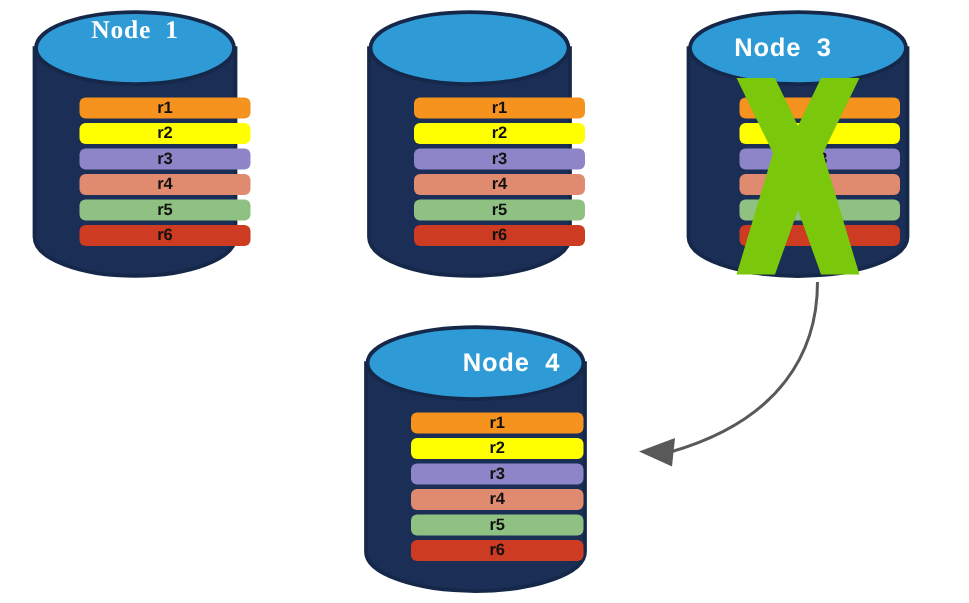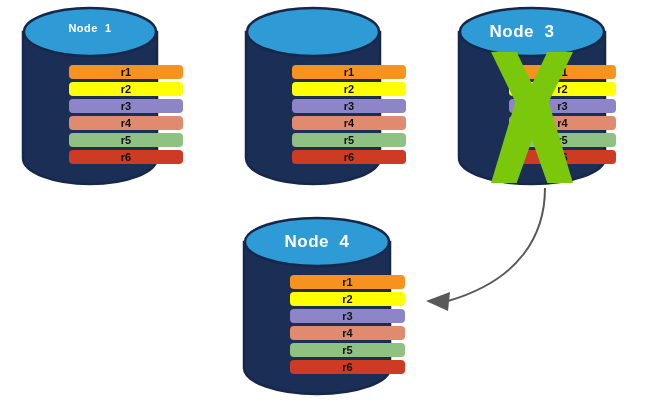--- a/index.html
+++ b/index.html
@@ -47,21 +47,20 @@
     border-radius: 4px;
     color: #111111;
     font-weight: bold;
     text-align: center;
     line-height: 1;
     font-family: "Liberation Sans", sans-serif;
     box-sizing: border-box;
     display: flex;
     align-items: center;
     justify-content: center;
-    margin-left: 16px;
   }
   .xmark {
     position: absolute;
     left: 0; top: 0;
   }
   .arrow {
     position: absolute;
     left: 0; top: 0;
     width: 646px;
     height: 402px;
@@ -71,21 +70,21 @@
 </head>
 <body>
 
 <div id="stage">
 
   <div class="node" style="left:22px; top:6px; width:136px; height:180px;">
     <svg width="136" height="180" viewBox="0 0 136 180">
       <path d="M1,26 L1,152 A67,26 0 0 0 135,152 L135,26 Z" fill="#1B2E56" stroke="#16284A" stroke-width="2.5"></path>
       <ellipse cx="68" cy="26" rx="66" ry="24" fill="#2E9BD6" stroke="#16284A" stroke-width="2.5"></ellipse>
     </svg>
-    <div class="node-title" style="top:16px; font-size:11px;">Node  1</div>
+    <div class="node-title" style="top:4px; font-size:17px;font-family:Liberation Serif, serif;">Node  1</div>
     <div class="rows" style="left:31px; top:59px; width:114px; height:105px;">
       <div class="row-bar" style="left:0; top:0px;   width:114px; height:14px; font-size:11px; background:#F6921E;">
           <span>r1</span>
         </div>
       <div class="row-bar" style="left:0; top:17px;  width:114px; height:14px; font-size:11px; background:#FFFF00;">
           <span>r2</span>
         </div>
       <div class="row-bar" style="left:0; top:34px;  width:114px; height:14px; font-size:11px; background:#8E85C8;">
           <span>r3</span>
         </div>
@@ -152,21 +151,21 @@
         </div>
       <div class="row-bar" style="left:0; top:85px;  width:107px; height:14px; font-size:11px; background:#CC3B22;">
           <span>r6</span>
         </div>
     </div>
     <svg class="xmark" width="148" height="180" viewBox="0 0 148 180">
       <polygon points="42,46 62,46 74,78 86,46 106,46 87,96 106,177 86,177 74,134 62,177 42,177 61,96" fill="#7AC70C" transform="translate(74,111) scale(1.28,1.0) translate(-74,-111)"></polygon>
     </svg>
   </div>
 
-  <div class="node" style="left:243px; top:216px; width:148px; height:180px;">
+  <div class="node" style="left:243px; top:216px; width:148px; height:180px;padding-left:48px;">
     <svg width="148" height="180" viewBox="0 0 148 180">
       <path d="M1,26 L1,152 A73,26 0 0 0 147,152 L147,26 Z" fill="#1B2E56" stroke="#16284A" stroke-width="2.5"></path>
       <ellipse cx="74" cy="26" rx="72" ry="24" fill="#2E9BD6" stroke="#16284A" stroke-width="2.5"></ellipse>
     </svg>
     <div class="node-title" style="top:16px; font-size:17px;">Node  4</div>
     <div class="rows" style="left:31px; top:59px; width:115px; height:105px;">
       <div class="row-bar" style="left:0; top:0px;   width:115px; height:14px; font-size:11px; background:#F6921E;">
           <span>r1</span>
         </div>
       <div class="row-bar" style="left:0; top:17px;  width:115px; height:14px; font-size:11px; background:#FFFF00;">

